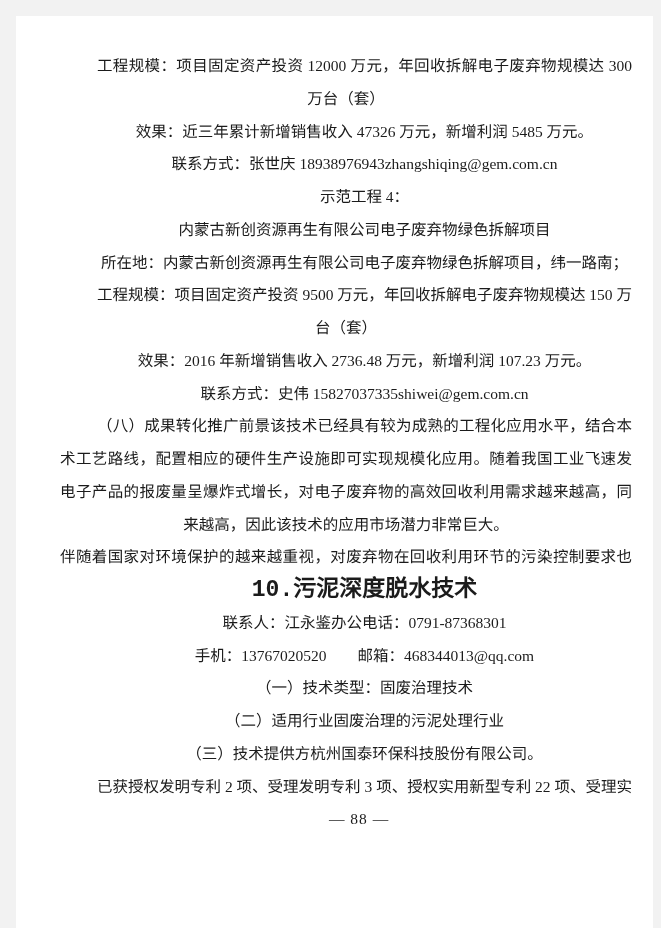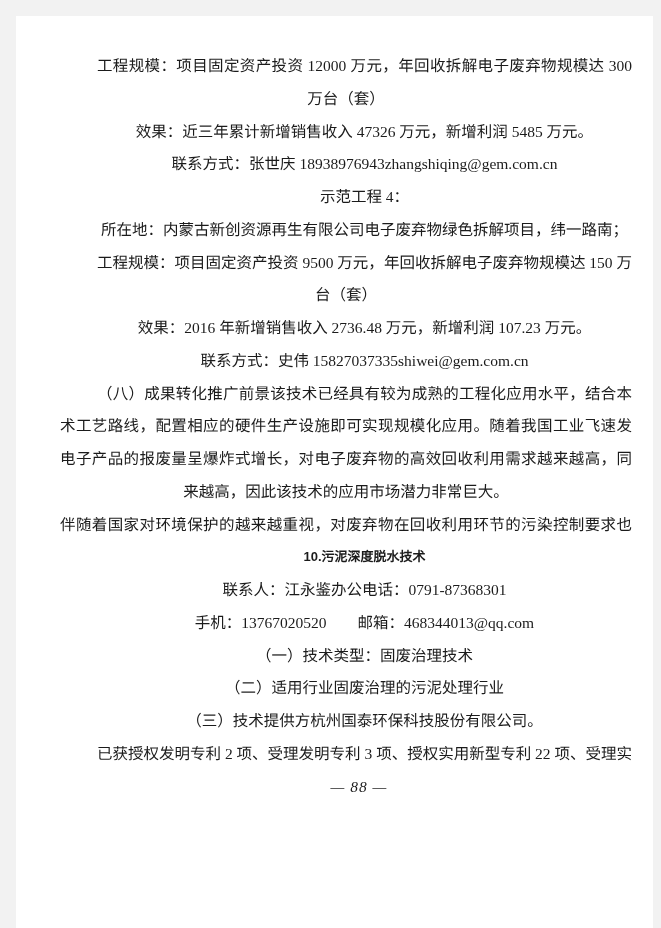--- a/index.html
+++ b/index.html
@@ -33,39 +33,39 @@
     white-space: normal;
   }
   .line.fill {
     text-align: justify;
     text-align-last: justify;
   }
   .line.indent  { text-indent: 37px; }
   .line.indent7 { text-indent: 114px; }
   .line.heading {
     font-weight: bold;
-    font-family: Liberation Sans, sans-serif;
-    font-size: 13px;
+    font-family: Liberation Mono, monospace;
+    font-size: 23px;
   }
   .line.pagenum {
     text-indent: 26px;
     letter-spacing: 1px;
-    font-style: italic;
   }
 </style>
 </head>
 <body>
 
 <div class="page">
   <div class="content" id="content">
       <div class="line indent fill">工程规模：项目固定资产投资 12000 万元，年回收拆解电子废弃物规模达 300</div>
       <div class="line">万台（套）</div>
       <div class="line indent">效果：近三年累计新增销售收入 47326 万元，新增利润 5485 万元。</div>
       <div class="line indent">联系方式：张世庆 18938976943zhangshiqing@gem.com.cn</div>
       <div class="line indent">示范工程 4：</div>
+      <div class="line indent">内蒙古新创资源再生有限公司电子废弃物绿色拆解项目</div>
       <div class="line indent">所在地：内蒙古新创资源再生有限公司电子废弃物绿色拆解项目，纬一路南；</div>
       <div class="line indent fill">工程规模：项目固定资产投资 9500 万元，年回收拆解电子废弃物规模达 150 万</div>
       <div class="line">台（套）</div>
       <div class="line indent">效果：2016 年新增销售收入 2736.48 万元，新增利润 107.23 万元。</div>
       <div class="line indent">联系方式：史伟 15827037335shiwei@gem.com.cn</div>
       <div class="line indent fill">（八）成果转化推广前景该技术已经具有较为成熟的工程化应用水平，结合本技</div>
       <div class="line fill">术工艺路线，配置相应的硬件生产设施即可实现规模化应用。随着我国工业飞速发展，</div>
       <div class="line fill">电子产品的报废量呈爆炸式增长，对电子废弃物的高效回收利用需求越来越高，同时</div>
       <div class="line">来越高，因此该技术的应用市场潜力非常巨大。</div>
       <div class="line fill">伴随着国家对环境保护的越来越重视，对废弃物在回收利用环节的污染控制要求也越</div>

